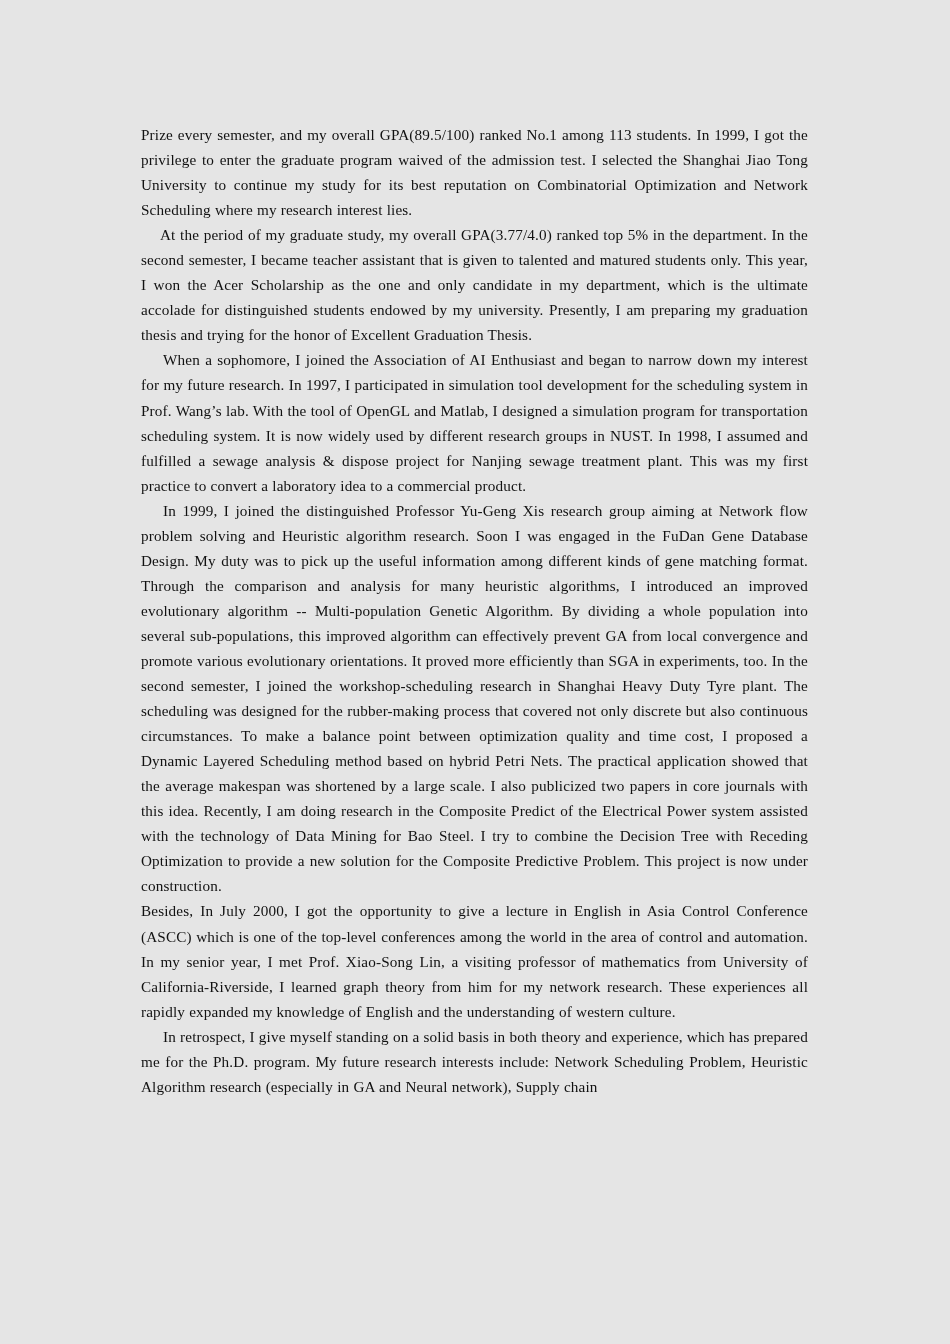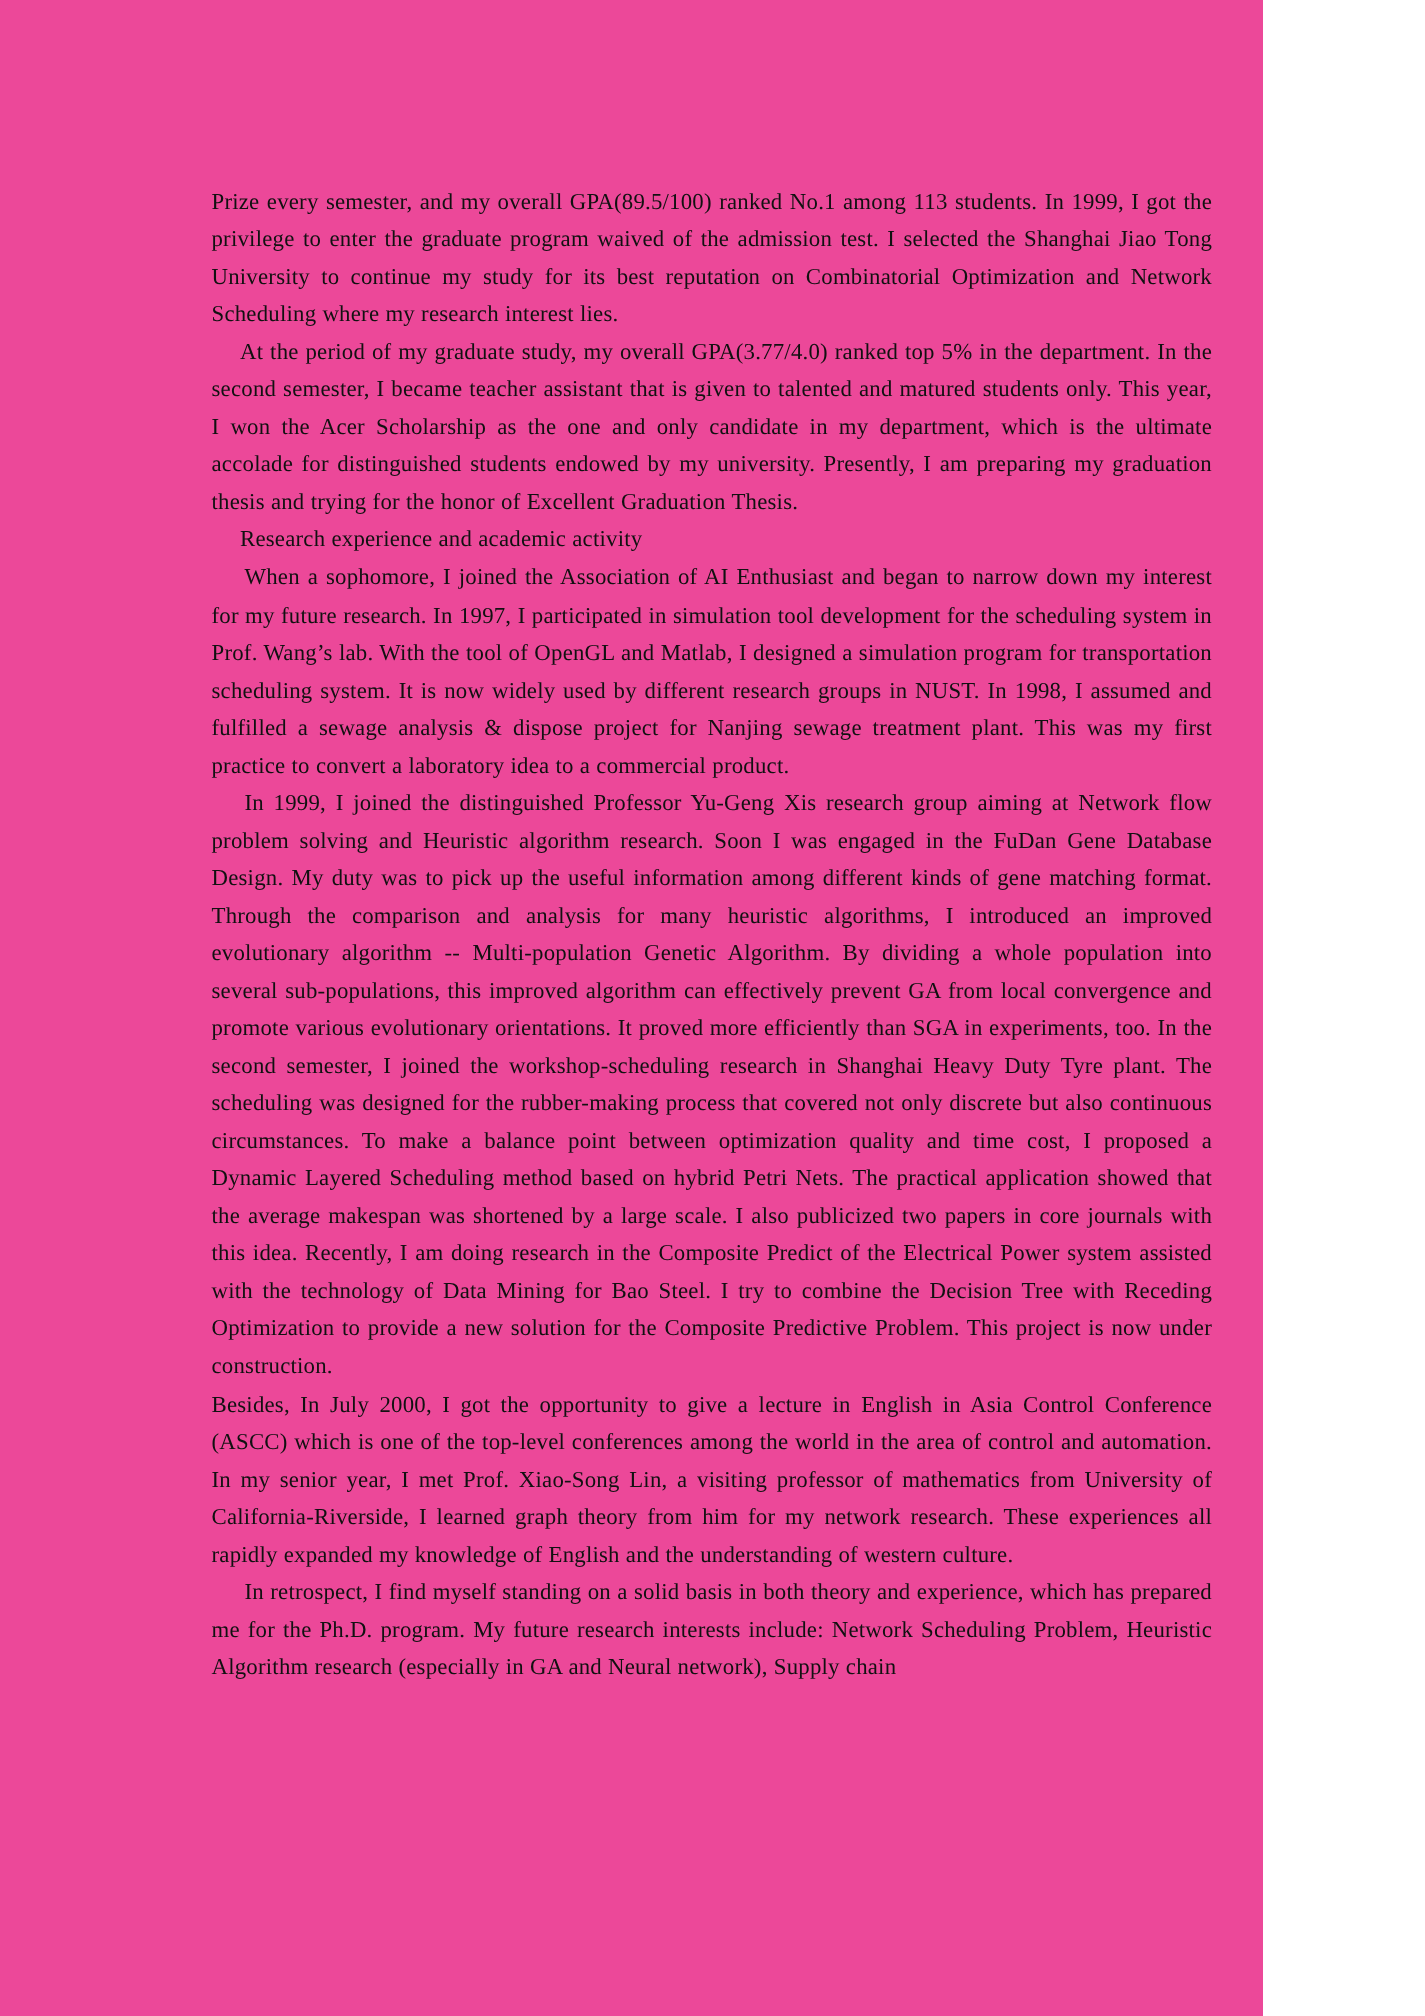--- a/index.html
+++ b/index.html
@@ -10,23 +10,23 @@
   }
   body {
     width: 950px;
     height: 1344px;
     font-family: "Liberation Serif", "DejaVu Serif", serif;
     color: #000000;
     -webkit-font-smoothing: antialiased;
   }
   .page {
     position: relative;
-    width: 842px;
+    width: 950px;
     height: 1344px;
-    background: #ec4899;
+    background: #e5e5e5;
     overflow: hidden;
   }
   .text-column {
     position: absolute;
     left: 141px;
     top: 122px;
     width: 667px;
   }
   p.para {
     margin: 0;
@@ -49,25 +49,24 @@
 </head>
 <body>
 
 <div class="page">
   <div class="text-column">
 
     <p class="para indent-0">Prize every semester, and my overall GPA(89.5/100) ranked No.1 among 113 students. In 1999, I got the privilege to enter the graduate program waived of the admission test. I selected the Shanghai Jiao Tong University to continue my study for its best reputation on Combinatorial Optimization and Network Scheduling where my research interest lies.</p>
 
     <p class="para indent-sm">At the period of my graduate study, my overall GPA(3.77/4.0) ranked top 5% in the department. In the second semester, I became teacher assistant that is given to talented and matured students only. This year, I won the Acer Scholarship as the one and only candidate in my department, which is the ultimate accolade for distinguished students endowed by my university. Presently, I am preparing my graduation thesis and trying for the honor of Excellent Graduation Thesis.</p>
 
-    <p class="para indent-sm last-left">Research experience and academic activity</p>
 
     <p class="para indent-md">When a sophomore, I joined the Association of AI Enthusiast and began to narrow down my interest for my future research. In 1997, I participated in simulation tool development for the scheduling system in Prof. Wang’s lab. With the tool of OpenGL and Matlab, I designed a simulation program for transportation scheduling system. It is now widely used by different research groups in NUST. In 1998, I assumed and fulfilled a sewage analysis &amp; dispose project for Nanjing sewage treatment plant. This was my first practice to convert a laboratory idea to a commercial product.</p>
 
     <p class="para indent-md">In 1999, I joined the distinguished Professor Yu-Geng Xis research group aiming at Network flow problem solving and Heuristic algorithm research. Soon I was engaged in the FuDan Gene Database Design. My duty was to pick up the useful information among different kinds of gene matching format. Through the comparison and analysis for many heuristic algorithms, I introduced an improved evolutionary algorithm -- Multi-population Genetic Algorithm. By dividing a whole population into several sub-populations, this improved algorithm can effectively prevent GA from local convergence and promote various evolutionary orientations. It proved more efficiently than SGA in experiments, too. In the second semester, I joined the workshop-scheduling research in Shanghai Heavy Duty Tyre plant. The scheduling was designed for the rubber-making process that covered not only discrete but also continuous circumstances. To make a balance point between optimization quality and time cost, I proposed a Dynamic Layered Scheduling method based on hybrid Petri Nets. The practical application showed that the average makespan was shortened by a large scale. I also publicized two papers in core journals with this idea. Recently, I am doing research in the Composite Predict of the Electrical Power system assisted with the technology of Data Mining for Bao Steel. I try to combine the Decision Tree with Receding Optimization to provide a new solution for the Composite Predictive Problem. This project is now under construction.</p>
 
     <p class="para indent-0">Besides, In July 2000, I got the opportunity to give a lecture in English in Asia Control Conference (ASCC) which is one of the top-level conferences among the world in the area of control and automation. In my senior year, I met Prof. Xiao-Song Lin, a visiting professor of mathematics from University of California-Riverside, I learned graph theory from him for my network research. These experiences all rapidly expanded my knowledge of English and the understanding of western culture.</p>
 
 
-    <p class="para indent-md">In retrospect, I find myself standing on a solid basis in both theory and experience, which has prepared me for the Ph.D. program. My future research interests include: Network Scheduling Problem, Heuristic Algorithm research (especially in GA and Neural network), Supply chain</p>
+    <p class="para indent-md">In retrospect, I give myself standing on a solid basis in both theory and experience, which has prepared me for the Ph.D. program. My future research interests include: Network Scheduling Problem, Heuristic Algorithm research (especially in GA and Neural network), Supply chain</p>
 
   </div>
 </div>
 
 </body></html>

